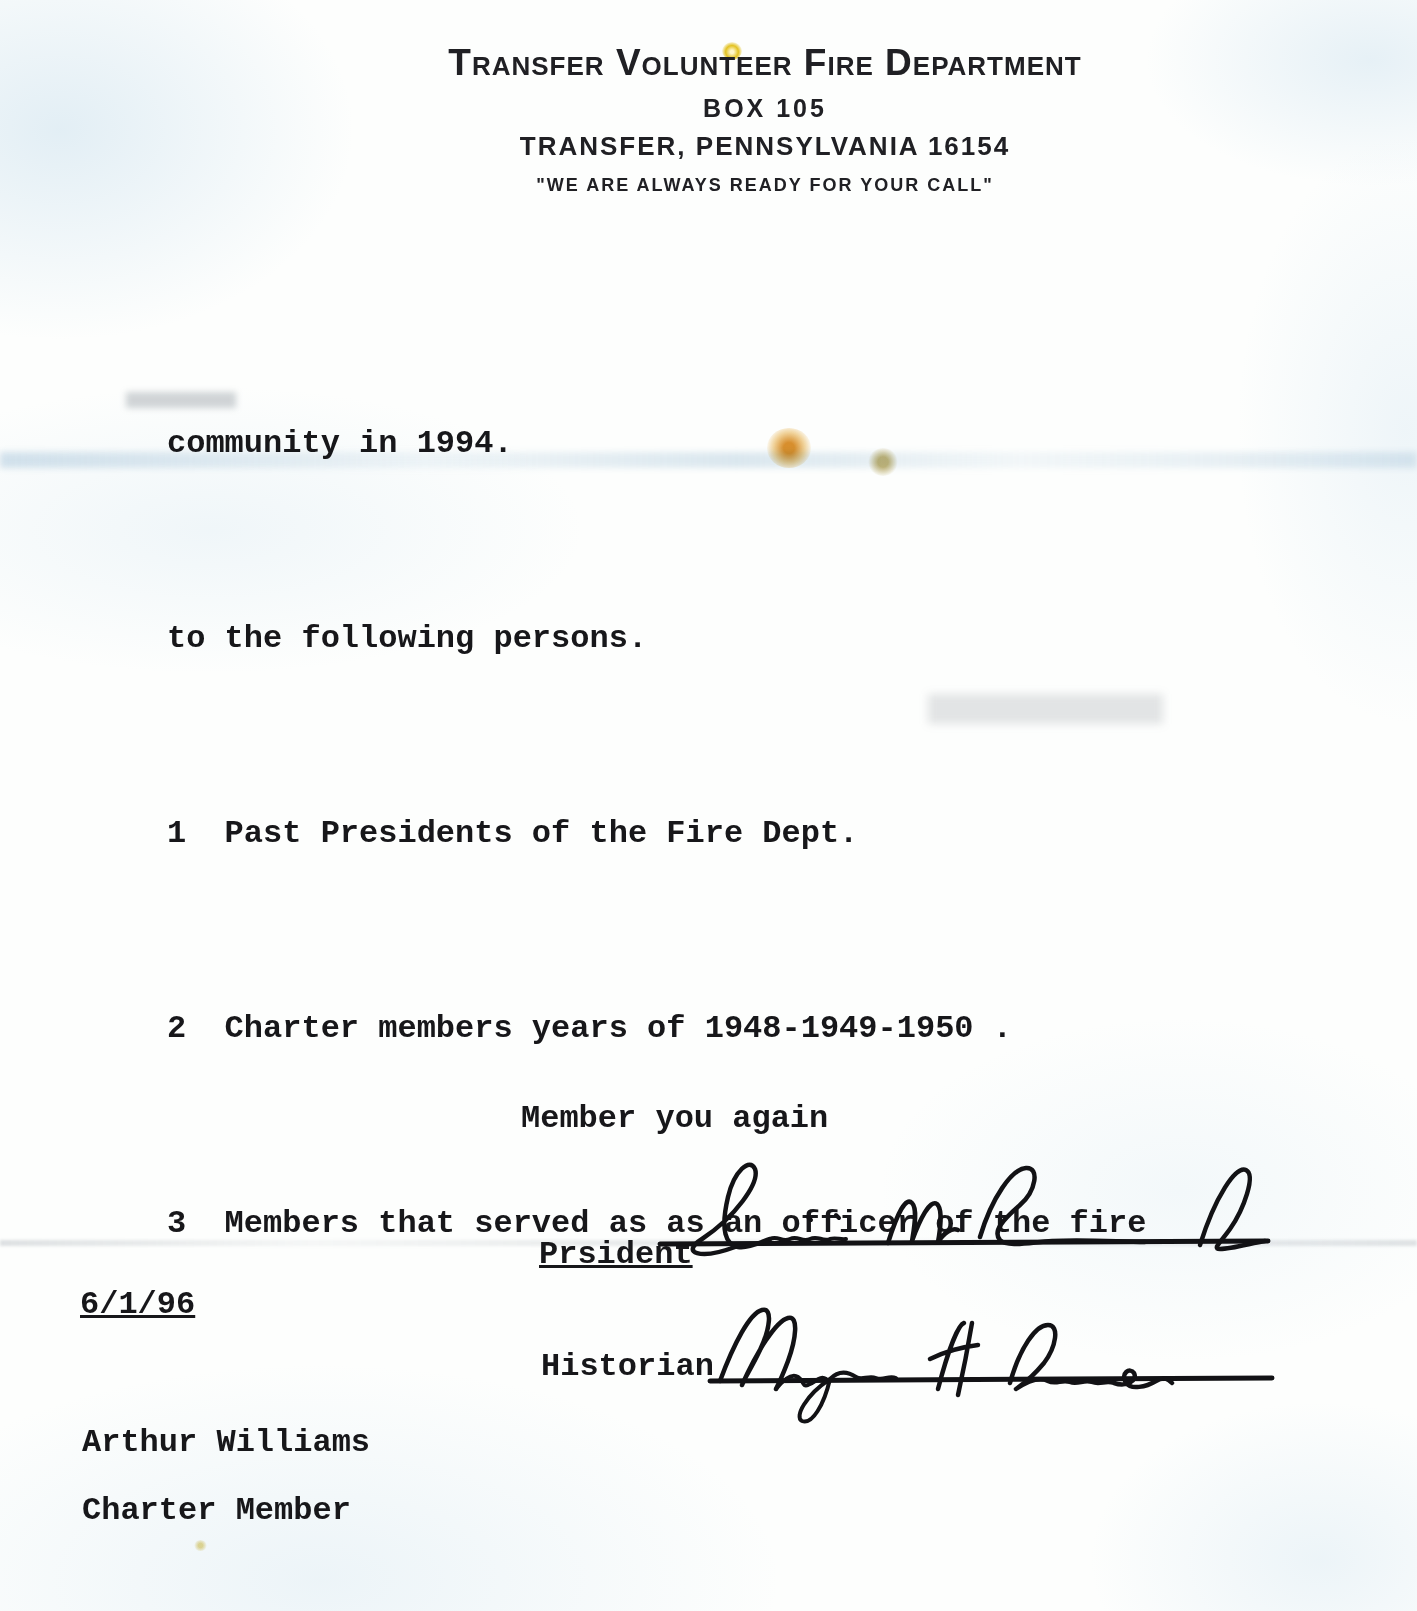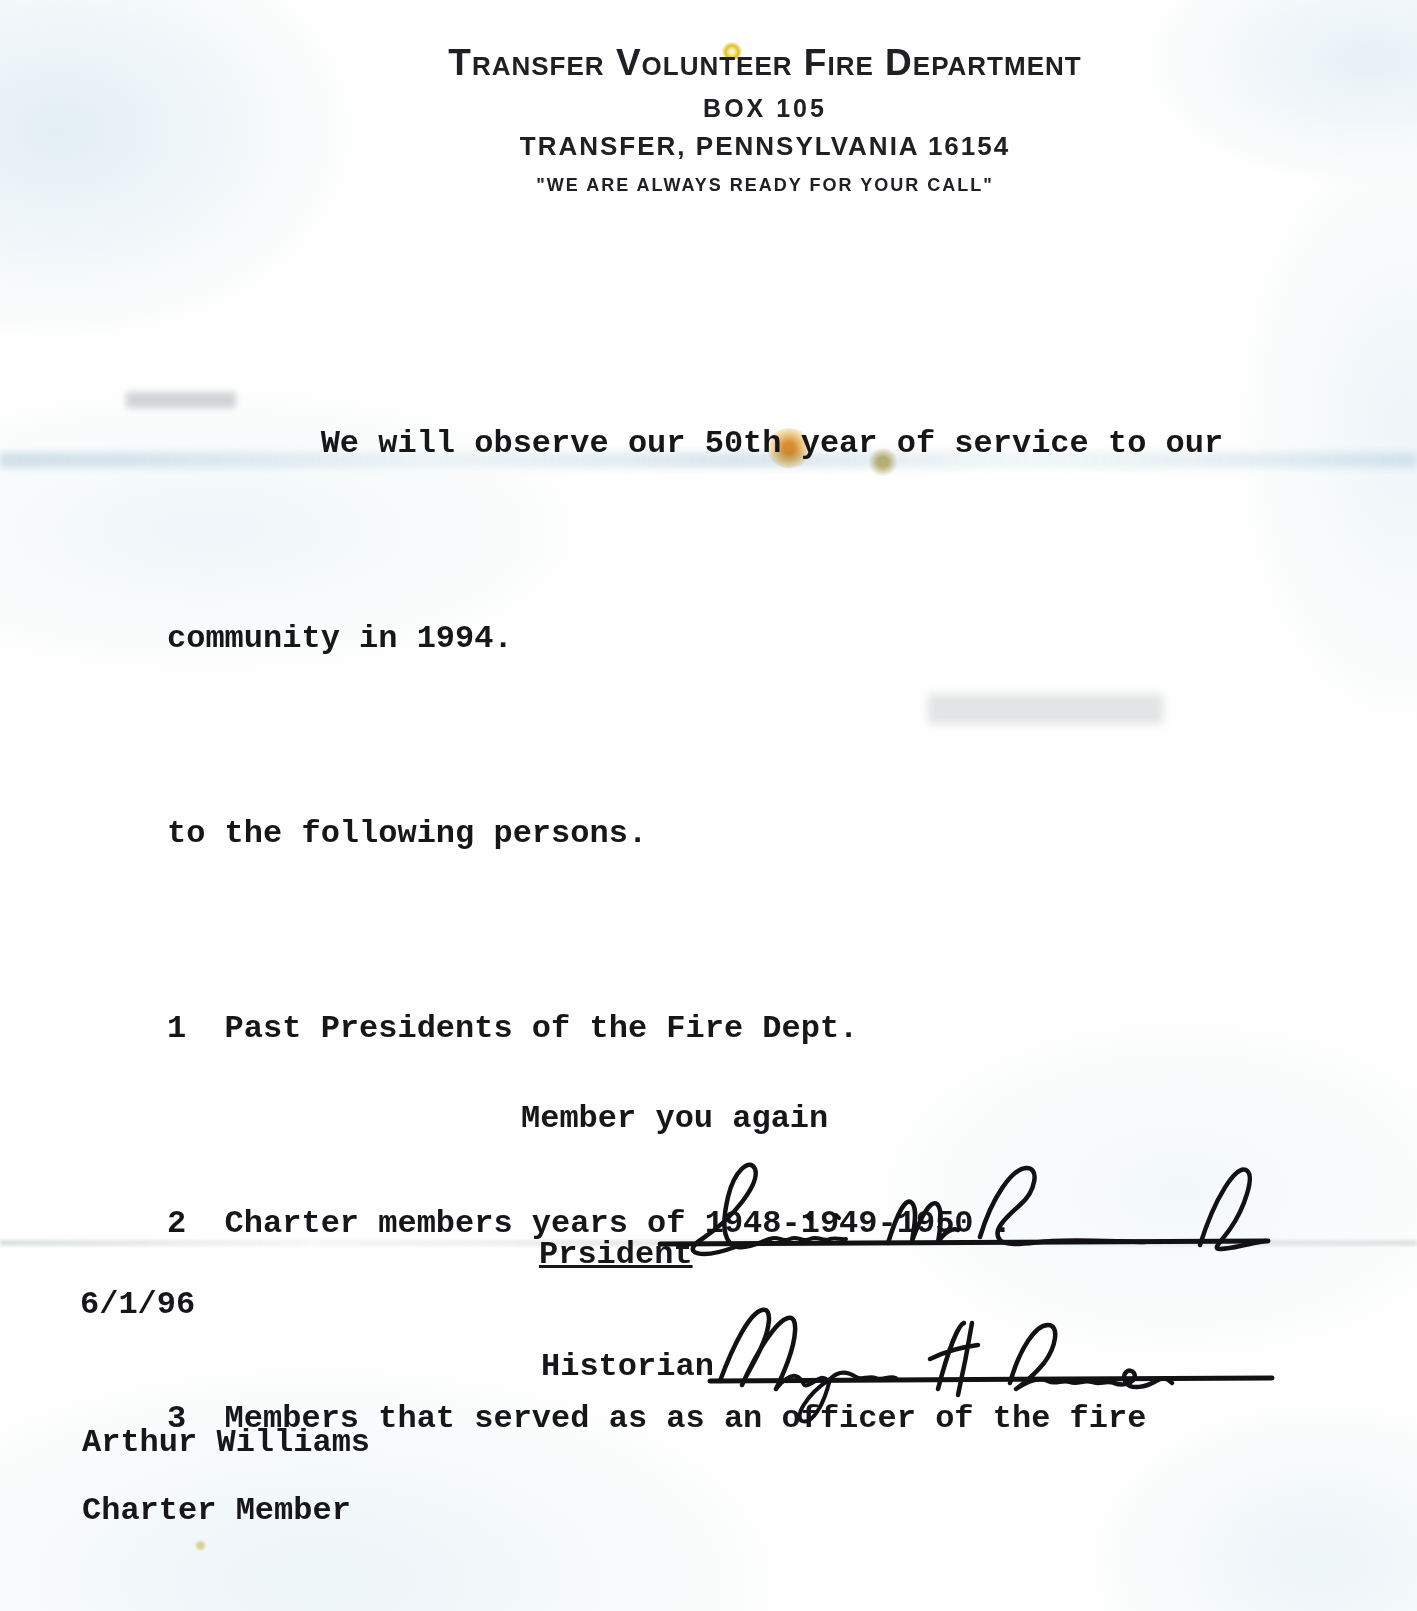--- a/index.html
+++ b/index.html
@@ -73,21 +73,21 @@
     position:absolute;left:167px;top:281px;
     font-size:32px;font-weight:700;line-height:65px;
     color:#17171a;white-space:pre;
   }
   .type{font-family:"Liberation Mono","DejaVu Sans Mono",monospace;
     font-size:32px;font-weight:700;color:#17171a;white-space:pre;}
 
   .thanks{position:absolute;left:521px;top:1100px;}
   .sig-label-president{position:absolute;left:539px;top:1236px;text-decoration:underline;}
   .sig-label-historian{position:absolute;left:541px;top:1348px;}
-  .letter-date{position:absolute;left:80px;top:1286px;}
+  .letter-date{position:absolute;left:80px;top:1286px;text-decoration:underline;}
   .recipient-name{position:absolute;left:82px;top:1424px;}
   .recipient-title{position:absolute;left:82px;top:1492px;}
 
   .sig-svg{position:absolute;pointer-events:none;}
   .sig-president{left:640px;top:1135px;width:680px;height:135px;}
   .sig-historian{left:690px;top:1295px;width:600px;height:145px;}
   .sig-svg path{fill:none;stroke:#121215;stroke-linecap:round;stroke-linejoin:round;}
 </style>
 </head>
 <body>
@@ -105,21 +105,20 @@
   <div class="speck-bottom"></div>
 
   <header class="letterhead">
     <div class="lh-org">Transfer Volunteer Fire Department</div>
     <div class="lh-box">BOX 105</div>
     <div class="lh-addr">TRANSFER, PENNSYLVANIA 16154</div>
     <div class="lh-motto">"WE ARE ALWAYS READY FOR YOUR CALL"</div>
   </header>
 
   <main class="letter-body">
-    <div>        We will observe our 50th year of service to our</div>
     <div>community in 1994.</div>
     <div>to the following persons.</div>
     <div>1  Past Presidents of the Fire Dept.</div>
     <div>2  Charter members years of 1948-1949-1950 .</div>
     <div>3  Members that served as as an officer of the fire</div>
     
     
     
   </main>
 

